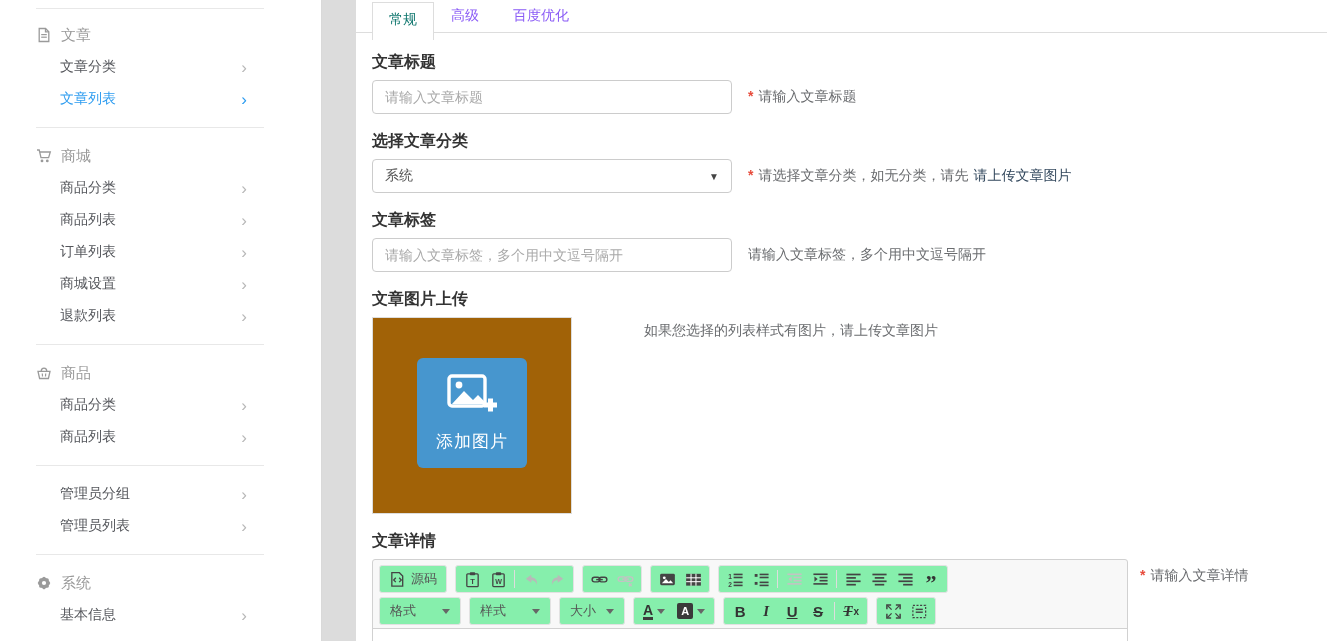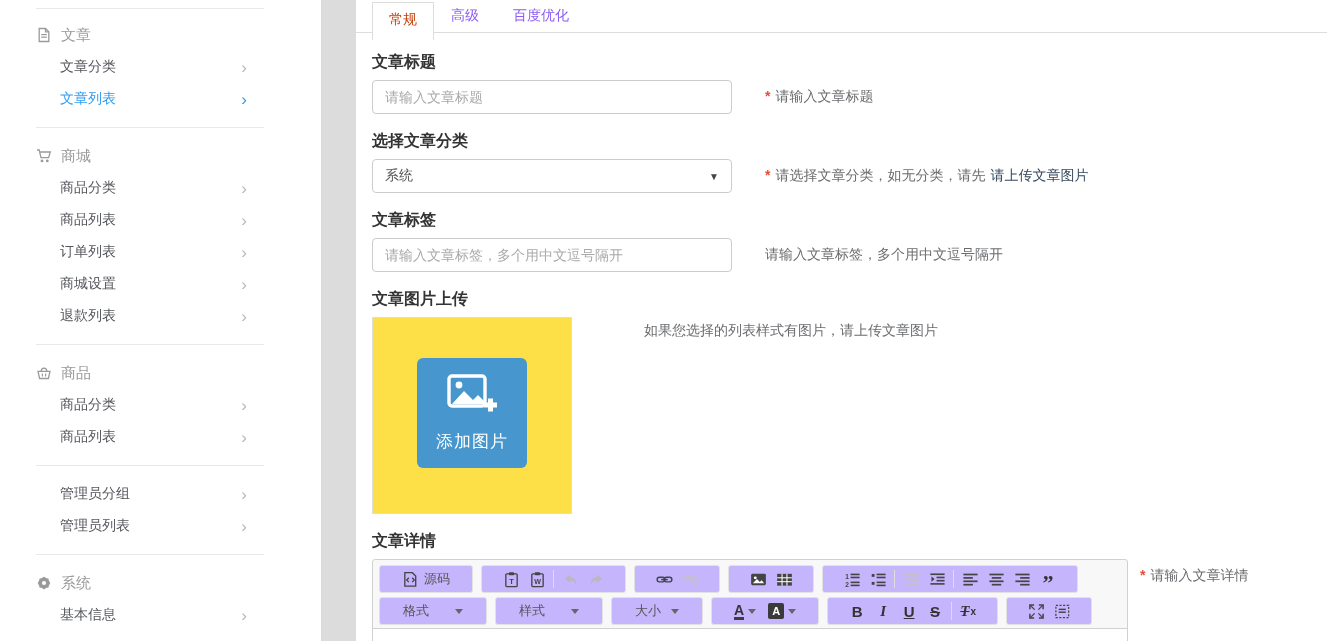--- a/index.html
+++ b/index.html
@@ -23,57 +23,57 @@
   
   .gap { width:34px; background:#dcdcdc; flex:none; }
 
   
   .main { flex:1; background:#fff; position:relative; }
   .tabbar { position:relative; height:40px; padding-left:16px; display:flex; }
   .tabline { position:absolute; left:0; right:0; top:32px; border-top:1px solid #ddd; z-index:1; }
   .tab { display:inline-flex; align-items:center; height:32px; padding:0 17px;
     color:#8b5cf6; cursor:pointer; position:relative; z-index:0; }
   .tab--active { z-index:2; background:#fff; border:1px solid #ddd; border-bottom:none;
-    height:38px; margin-top:2px; align-items:flex-start; padding:8px 16px 0 16px; color:#c2410c; }
+    height:38px; margin-top:2px; align-items:flex-start; padding:8px 16px 0 16px; color:#0f766e; }
 
   .form { padding-left:16px; margin-top:12px; }
   .row { margin-bottom:17px; }
   .row > label, .row .flabel { display:block; margin-bottom:7px; font-weight:700; font-size:16px; color:#333; }
   .row-flex { display:flex; align-items:center; }
   .row-flex.top { align-items:flex-start; }
 
   .tinput { width:360px; height:34px; border:1px solid #ccc; border-radius:4px;
     padding:0 12px; font-size:14px; color:#555; outline:none;
     font-family:"Liberation Sans","DejaVu Sans",sans-serif; }
   .tinput::placeholder { color:#a9a9a9; }
 
   .select { width:360px; height:34px; border:1px solid #ccc; border-radius:4px;
     display:flex; align-items:center; justify-content:space-between; padding:0 12px;
     background:#fff; cursor:pointer; color:#555; }
   .select .scaret { font-size:10px; color:#444; }
 
-  .hint { margin-left:33px; color:#6a6c6f; font-size:14px; white-space:nowrap; }
+  .hint { margin-left:16px; color:#6a6c6f; font-size:14px; white-space:nowrap; }
   .req { color:#e74c3c; margin-right:5px; font-weight:700; }
   .hint-link { color:#34495e; margin-left:5px; cursor:pointer; text-decoration:none; }
 
   
-  .upload-box { width:200px; height:197px; border:1px solid #ddd; background:#fde047;
+  .upload-box { width:200px; height:197px; border:1px solid #ddd; background:#a16207;
     display:flex; align-items:center; justify-content:center; }
   .upload-btn { width:110px; height:110px; background:#4796ce; border-radius:6px;
     display:flex; flex-direction:column; align-items:center; justify-content:center;
     cursor:pointer; margin-top:-6px; }
   .upload-btn .ulabel { color:#fff; font-size:17px; margin-top:8px; letter-spacing:1px; }
   .hint.img-hint { margin-left:72px; padding-top:5px; }
 
   
   .editor { width:756px; border:1px solid #d1d1d1; border-radius:3px; background:#f8f8f8; }
   .toolbar { padding:3px 6px 1px 6px; border-bottom:1px solid #d1d1d1; }
   .trow { display:flex; align-items:center; flex-wrap:nowrap; }
-  .tgroup { display:inline-flex; align-items:center; background:#c4b5fd; border:1px solid #e2e2e2;
-    border-radius:3px; padding:1px 16px; margin:2px 8px 2px 0; height:28px; }
+  .tgroup { display:inline-flex; align-items:center; background:#86efac; border:1px solid #e2e2e2;
+    border-radius:3px; padding:1px 3px; margin:2px 8px 2px 0; height:28px; }
   .tb { display:inline-flex; align-items:center; justify-content:center; width:26px; height:24px;
     cursor:pointer; border-radius:2px; }
   .tb.wide { width:auto; padding:0 6px; }
   .tb .src-label { margin-left:5px; color:#555; font-size:13px; }
   .tsep { width:1px; height:18px; background:#ddd; margin:0 3px; }
   .combo { display:inline-flex; align-items:center; justify-content:space-between;
     min-width:74px; height:24px; padding:0 7px; color:#555; cursor:pointer; font-size:13px; }
   .combo.small { min-width:42px; }
   .caret { width:0; height:0; border-left:4px solid transparent; border-right:4px solid transparent;
     border-top:5px solid #666; margin-left:10px; }

